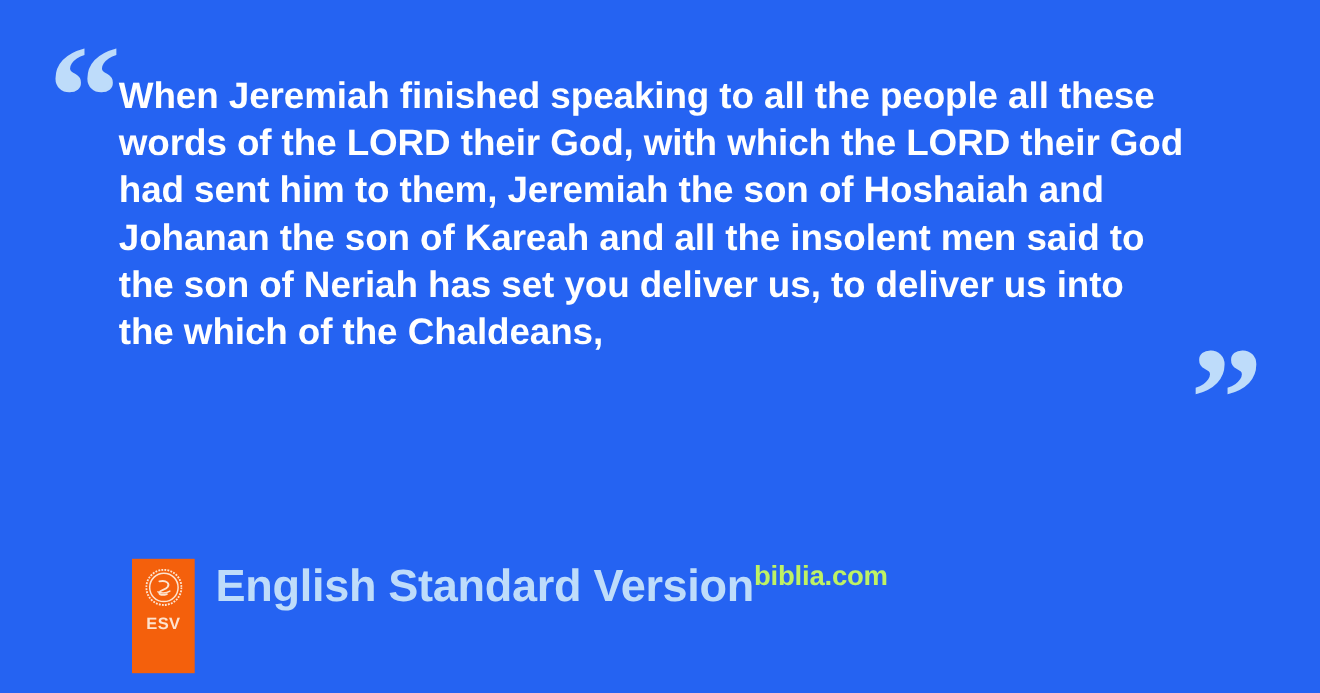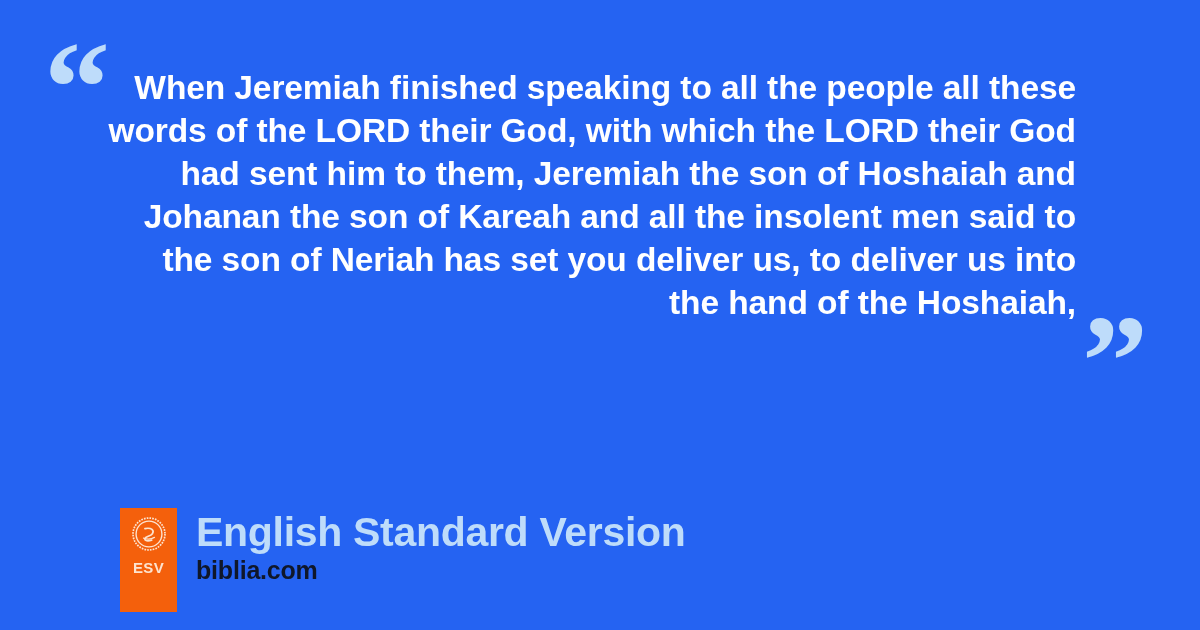--- a/index.html
+++ b/index.html
@@ -38,24 +38,24 @@
   }
   #quote-close {
     left: 1082px;
     top: 296px;
     font-size: 132px;
   }
 
   
   #quote-block {
     position: absolute;
-    left: 92px;
+    left: 108px;
     top: 66px;
     width: 984px;
-    text-align: right;
+    text-align: left;
   }
   .quote-line {
     color: #ffffff;
     font-family: "Liberation Sans", sans-serif;
     font-weight: 700;
     font-size: 33.5px;
     line-height: 43px;
     letter-spacing: -0.1px;
     white-space: nowrap;
   }
@@ -93,35 +93,35 @@
     font-family: "Liberation Sans", sans-serif;
     font-weight: 700;
     font-size: 15px;
     letter-spacing: 0.4px;
     line-height: 1;
   }
 
   #attribution-text {
     margin-left: 19px;
     display: flex;
-    flex-direction: column;
+    flex-direction: row;
     justify-content: flex-start;
     padding-top: 1px;
   }
   #version-name {
     color: #bedcfa;
     font-family: "Liberation Sans", sans-serif;
     font-weight: 700;
     font-size: 41px;
     line-height: 46px;
     letter-spacing: -0.3px;
     white-space: nowrap;
   }
   #site-name {
-    color: #0f172a;
+    color: #bef264;
     font-family: "Liberation Sans", sans-serif;
     font-weight: 700;
     font-size: 25px;
     line-height: 28px;
     letter-spacing: -0.2px;
     margin-top: 1px;
     white-space: nowrap;
   }
 </style>
 </head>
@@ -130,21 +130,21 @@
 <div id="card">
 
   <div class="quote-glyph" id="quote-open">“</div>
 
   <div id="quote-block">
     <div class="quote-line">When Jeremiah finished speaking to all the people all these</div>
     <div class="quote-line">words of the LORD their God, with which the LORD their God</div>
     <div class="quote-line">had sent him to them, Jeremiah the son of Hoshaiah and</div>
     <div class="quote-line">Johanan the son of Kareah and all the insolent men said to</div>
     <div class="quote-line">the son of Neriah has set you deliver us, to deliver us into</div>
-    <div class="quote-line">the hand of the Hoshaiah,</div>
+    <div class="quote-line">the which of the Chaldeans,</div>
   </div>
 
   <div class="quote-glyph" id="quote-close">”</div>
 
   <div id="attribution">
 
     <div id="esv-logo">
       <svg id="esv-seal" viewBox="0 0 100 100" aria-hidden="true">
         <circle cx="50" cy="50" r="47" fill="none" stroke="#fde3cf" stroke-width="5" stroke-dasharray="5 3.2"></circle>
         <circle cx="50" cy="50" r="38" fill="none" stroke="#fde3cf" stroke-width="4"></circle>

